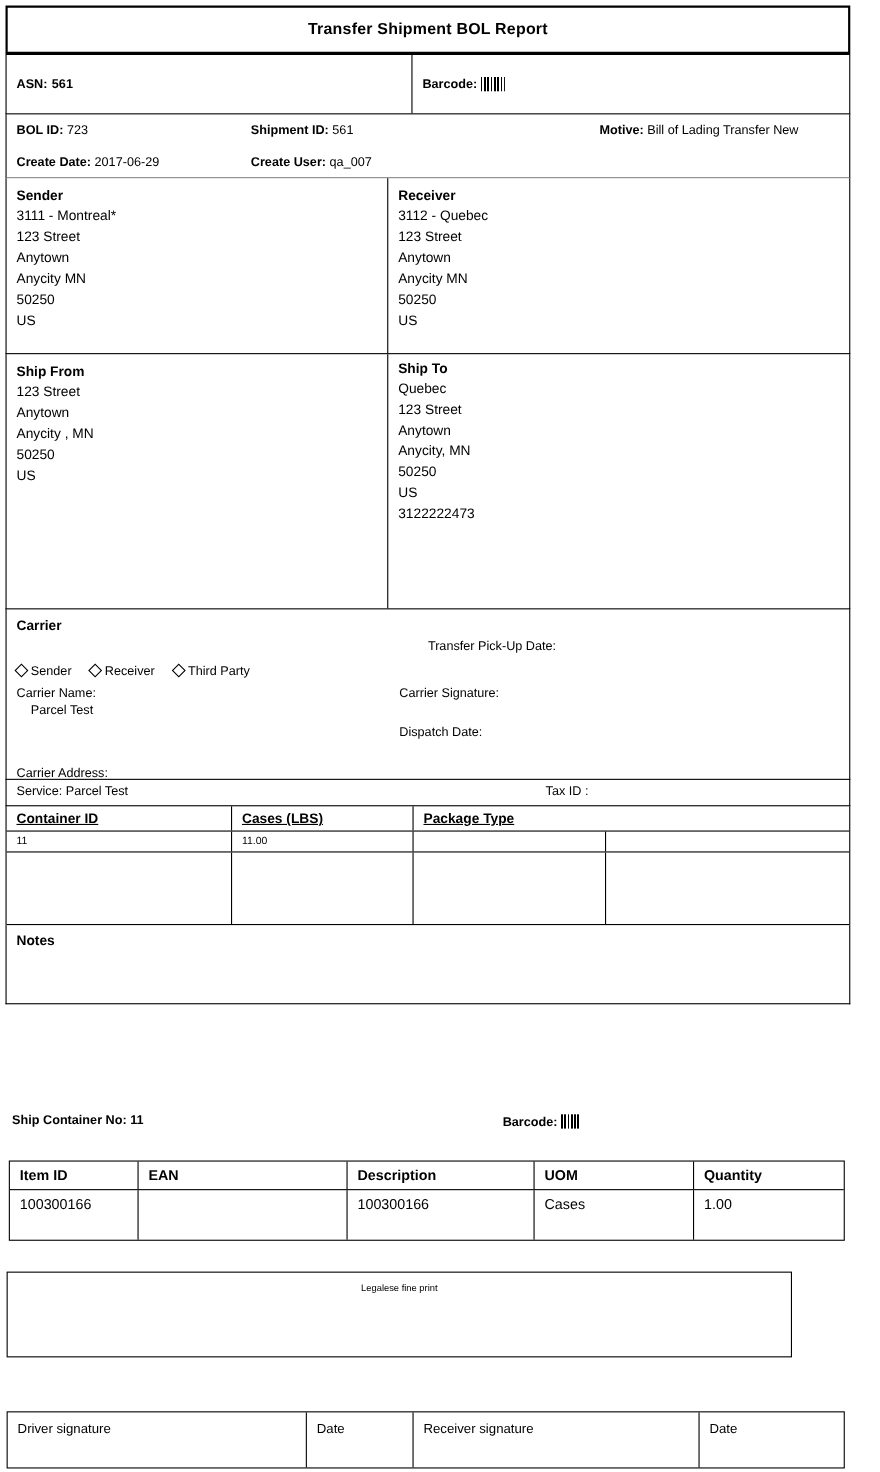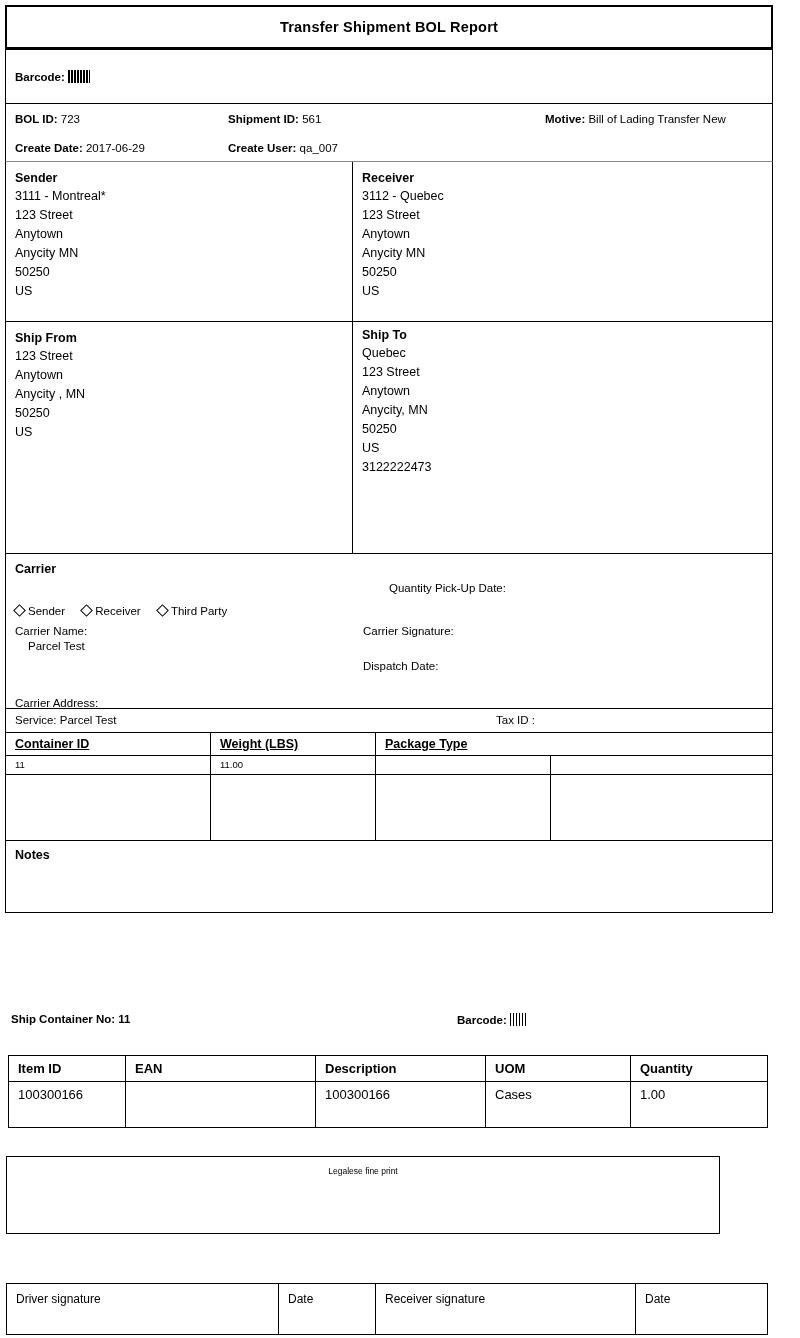--- a/index.html
+++ b/index.html
@@ -342,20 +342,24 @@
 <div class="page">
 
   <div class="doc" style="top:5px;">
     <div class="title-box">
       <span class="title-text">Transfer Shipment BOL Report</span>
     </div>
   </div>
 
   <div class="doc" style="top:50px;">
     <div class="asn-row">
+      <div class="asn-cell">
+        <span class="lbl">ASN:</span>
+        <span class="lbl" style="margin-left:4px;">561</span>
+      </div>
       <div class="barcode-cell">
         <span class="lbl">Barcode:</span>
         <span class="barcode bc-w22"></span>
       </div>
     </div>
   </div>
 
   <div class="doc" style="top:104px;">
     <div class="meta-block">
       <div class="meta-item m-bolid">
@@ -424,21 +428,21 @@
         <div class="addr-line">US</div>
         <div class="addr-line">3122222473</div>
       </div>
     </div>
   </div>
 
   <div class="doc" style="top:554px;">
     <div class="carrier-box">
       <div class="c-item c-head">Carrier</div>
       <div class="c-item c-pickup">
-        <span>Quantity Pick-Up Date:</span>
+        <span>Transfer Pick-Up Date:</span>
         <span></span>
       </div>
       <div class="c-item c-radios">
         <span class="opt"><span class="diamond"></span><span>Sender</span></span>
         <span class="opt"><span class="diamond"></span><span>Receiver</span></span>
         <span class="opt"><span class="diamond"></span><span>Third Party</span></span>
       </div>
       <div class="c-item c-cname">Carrier Name:</div>
       <div class="c-item c-cnval">Parcel Test</div>
       <div class="c-item c-csig">
@@ -469,21 +473,21 @@
     </div>
   </div>
 
   <div class="doc" style="top:733px;">
     <div class="ctab">
       <div class="ctab-head">
         <div class="cc1">
             <span>Container ID</span>
           </div>
         <div class="cc2">
-            <span>Weight (LBS)</span>
+            <span>Cases (LBS)</span>
           </div>
         <div class="cc3">
             <span>Package Type</span>
           </div>
       </div>
       <div class="ctab-body-row">
         <div class="cc1">11</div>
         <div class="cc2">11.00</div>
         <div class="cc3"></div>
         <div class="cc4"></div>

